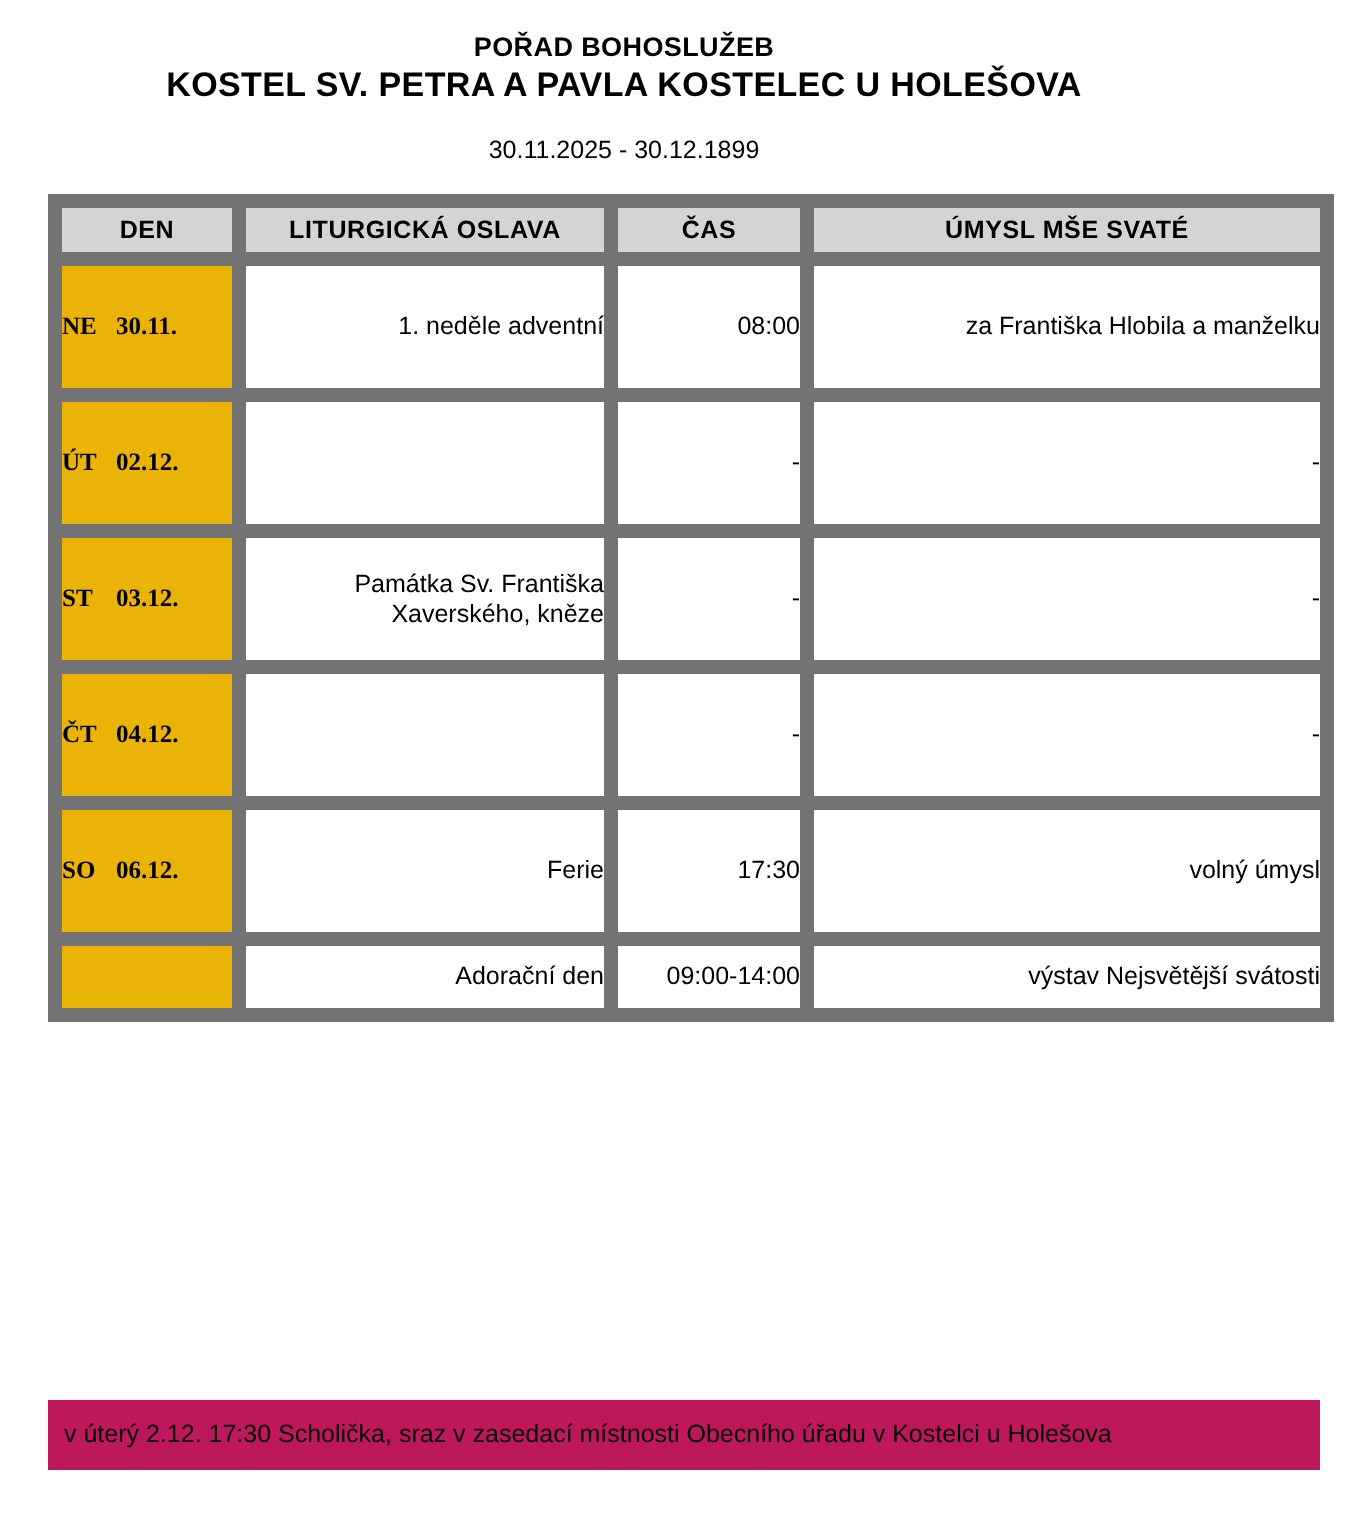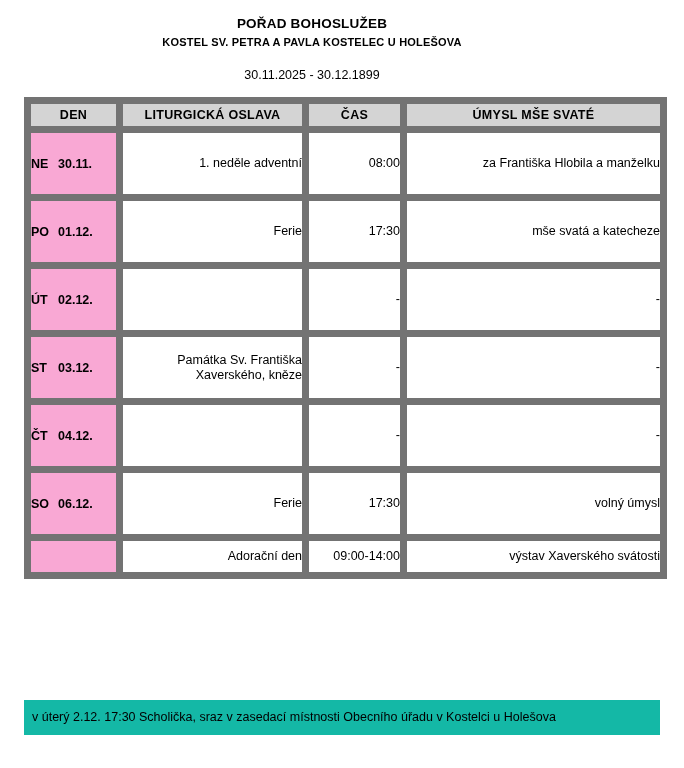--- a/index.html
+++ b/index.html
@@ -24,21 +24,21 @@
     text-align: center;
     padding-top: 14px;
   }
   .header .line1 {
     font-size: 13.5px;
     font-weight: bold;
     letter-spacing: 0.2px;
     line-height: 19px;
   }
   .header .line2 {
-    font-size: 11px;
+    font-size: 17px;
     font-weight: bold;
     letter-spacing: 0.2px;
     line-height: 19px;
   }
   .header .line3 {
     font-size: 12.5px;
     font-weight: normal;
     line-height: 20px;
     margin-top: 13px;
   }
@@ -65,25 +65,26 @@
     height: 22px;
     text-align: center;
     letter-spacing: 0.3px;
   }
   col.c-day    { width: 92px; }
   col.c-feast  { width: 186px; }
   col.c-time   { width: 98px; }
   col.c-intent { width: 260px; }
 
   td.day {
-    background: #f9a8d4;
+    background: #eab308;
     font-weight: bold;
     font-size: 12.5px;
     padding-left: 14px;
     white-space: nowrap;
+    font-family: Liberation Serif, serif;
   }
   td.day .dow { display: inline-block; min-width: 22px; }
   td.day .date { margin-left: 5px; }
   td.feast, td.time, td.intent {
     text-align: right;
     padding: 4px 5px;
     line-height: 15px;
   }
   tbody tr { height: 68px; }
   tbody tr.tall { height: 52px; }
@@ -93,21 +94,21 @@
   .sub-parent td.day { border-bottom: none; }
 
   .two-line { line-height: 15px; }
 
   .note {
     position: absolute;
     left: 24px;
     top: 700px;
     width: 636px;
     box-sizing: border-box;
-    background: #14b8a6;
+    background: #be185d;
     border: 0;
     font-size: 12.5px;
     line-height: 19px;
     padding: 8px 8px 8px 8px;
   }
 </style>
 </head>
 <body>
 
 <div class="page">
@@ -138,28 +139,20 @@
 
         <tr>
           <td class="day">
             <span class="dow">NE</span><span class="date">30.11.</span>
           </td>
           <td class="feast">1. neděle adventní</td>
           <td class="time">08:00</td>
           <td class="intent">za Františka Hlobila a manželku</td>
         </tr>
 
-        <tr>
-          <td class="day">
-            <span class="dow">PO</span><span class="date">01.12.</span>
-          </td>
-          <td class="feast">Ferie</td>
-          <td class="time">17:30</td>
-          <td class="intent">mše svatá a katecheze</td>
-        </tr>
 
         <tr>
           <td class="day">
             <span class="dow">ÚT</span><span class="date">02.12.</span>
           </td>
           <td class="feast"></td>
           <td class="time">-</td>
           <td class="intent">-</td>
         </tr>
 
@@ -191,21 +184,21 @@
           <td class="intent">volný úmysl</td>
         </tr>
 
 
         <tr class="short sub-row">
           <td class="day">
             <span class="dow"></span><span class="date"></span>
           </td>
           <td class="feast">Adorační den</td>
           <td class="time">09:00-14:00</td>
-          <td class="intent">výstav Xaverského svátosti</td>
+          <td class="intent">výstav Nejsvětější svátosti</td>
         </tr>
 
       </tbody>
     </table>
   </div>
 
   <div class="note">v úterý 2.12. 17:30 Scholička, sraz v zasedací místnosti Obecního úřadu v Kostelci u Holešova</div>
 
 </div>
 

